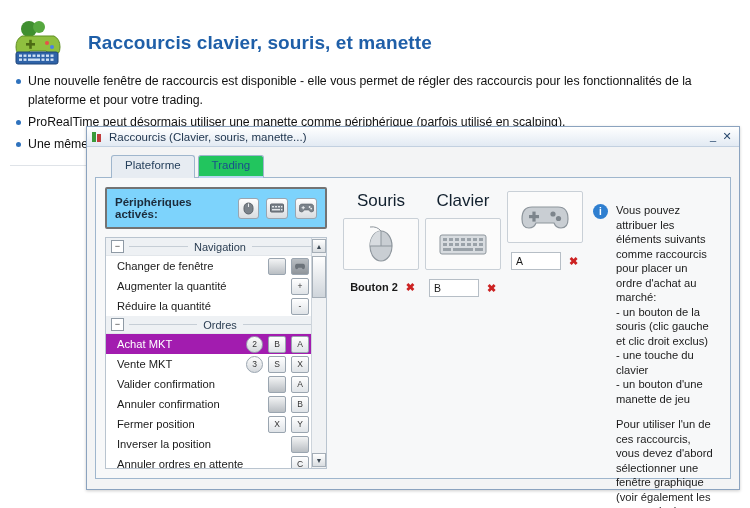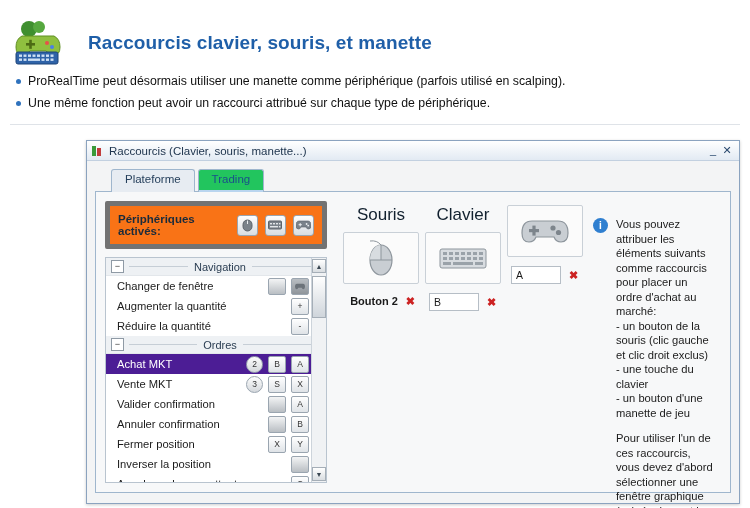--- a/index.html
+++ b/index.html
@@ -46,21 +46,21 @@
     width:5px;height:5px;border-radius:50%;
     background:#2f72bd;
   }
   .hr{
     border-top:1px solid #dfe3e8;
     margin:8px 10px 0 10px;
   }
   
   .window{
     position:absolute;
-    left:86px;top:140px;
+    left:86px;top:126px;
     width:654px;height:364px;
     background:#f3f4f5;
     border:1px solid #8ba3bf;
     box-shadow:0 1px 3px rgba(0,0,0,.20);
     box-sizing:border-box;
   }
   .titlebar{
     height:19px;
     background:linear-gradient(#ffffff,#e2eaf3);
     border-bottom:1px solid #c2d0e0;
@@ -114,22 +114,22 @@
     background:#f7f8f9;
     height:301px;
     box-sizing:border-box;
     display:flex;
     padding:9px;
     gap:10px;
   }
   
   .left-col{width:222px;display:flex;flex-direction:column;gap:8px;}
   .periph-box{
-    border:5px solid #737373;
-    background:#f97316;
+    border:2px solid #737373;
+    background:#7dd3fc;
     padding:7px 8px;
     display:flex;align-items:center;gap:7px;
     border-radius:2px;
   }
   .periph-box .lbl{font-weight:bold;font-size:11.5px;color:#1b2b3b;}
   .periph-icon{
     width:21px;height:19px;
     background:linear-gradient(#fefefe,#d9dde1);
     border:1px solid #9aa5b0;
     border-radius:3px;
@@ -163,21 +163,21 @@
   .grp .gtitle{padding:0 6px;white-space:nowrap;}
   .row{
     height:20px;
     display:flex;align-items:center;
     padding-left:11px;
     font-size:11.2px;
     color:#1b1b1b;
     gap:3px;
   }
   .row .rname{flex:1;white-space:nowrap;overflow:hidden;}
-  .row.sel{background:#4c1d95;color:#fff;}
+  .row.sel{background:#a21caf;color:#fff;}
   .key{
     width:16px;height:15px;
     border:1px solid #9aa5b0;
     border-radius:2px;
     background:linear-gradient(#ffffff,#dfe3e7);
     font-size:8.5px;
     display:flex;align-items:center;justify-content:center;
     color:#333;
     flex:0 0 auto;
     margin-right:2px;
@@ -292,20 +292,21 @@
         <rect x="27.5" y="38.5" width="3" height="2.4"></rect>
           <rect x="32" y="38.5" width="3" height="2.4"></rect>
         <rect x="36.5" y="38.5" width="3" height="2.4"></rect>
       </g>
     </svg>
   </div>
   <div class="hdr-title">Raccourcis clavier, souris, et manette</div>
 </div>
 
 <ul class="bullets">
+  <li>Une nouvelle fenêtre de raccourcis est disponible - elle vous permet de régler des raccourcis pour les fonctionnalités de la plateforme et pour votre trading.</li>
   <li>ProRealTime peut désormais utiliser une manette comme périphérique (parfois utilisé en scalping).</li>
   <li>Une même fonction peut avoir un raccourci attribué sur chaque type de périphérique.</li>
 </ul>
 <div class="hr"></div>
 
 <div class="window">
 
   <div class="titlebar">
     <span class="ttl-icon">
         <i class="g"></i>

